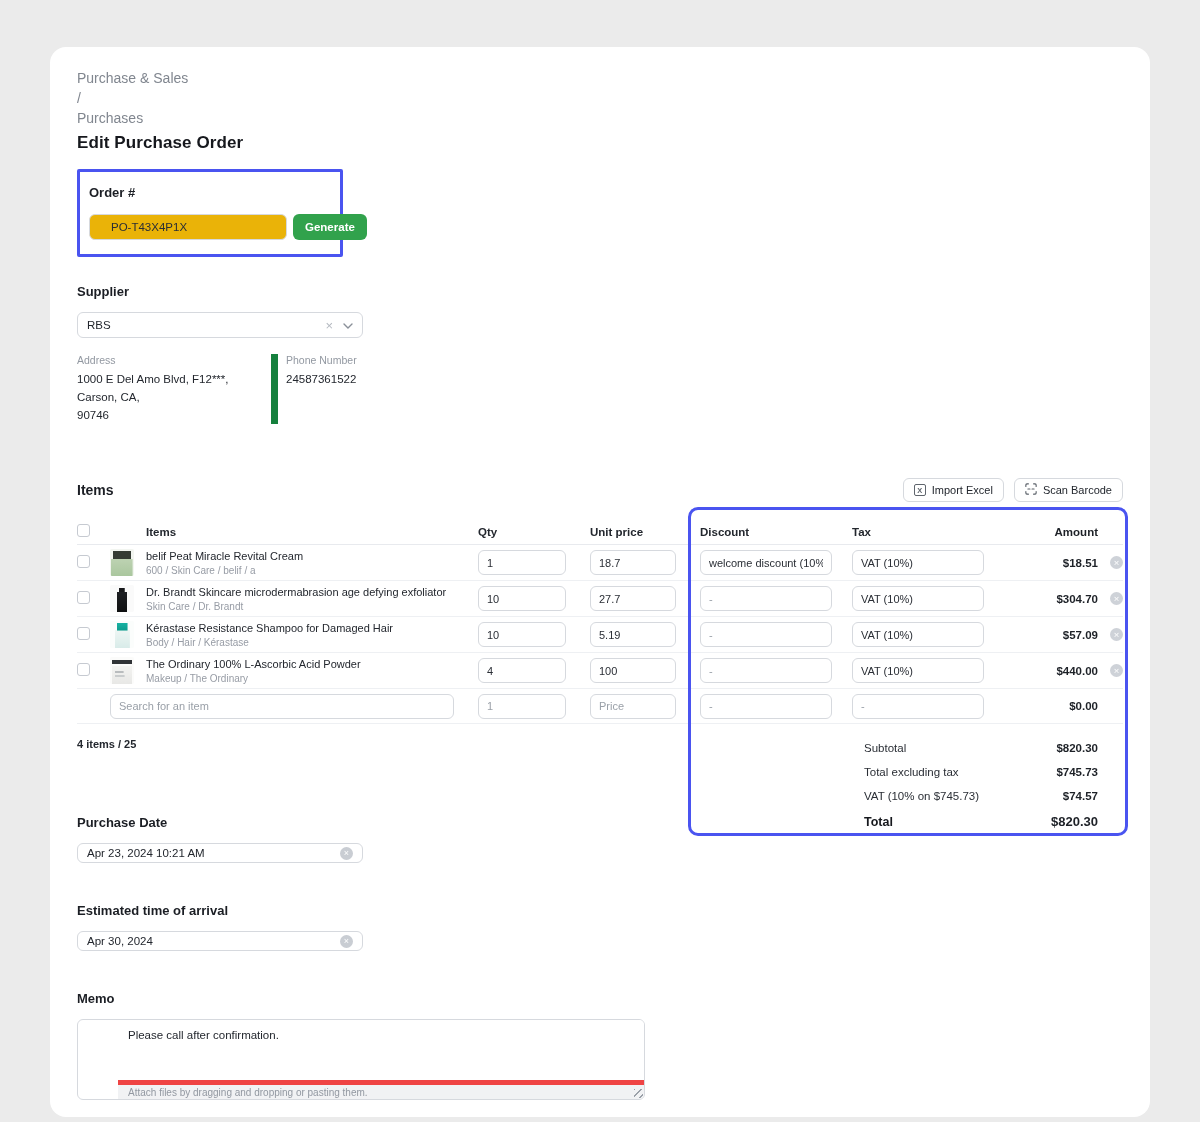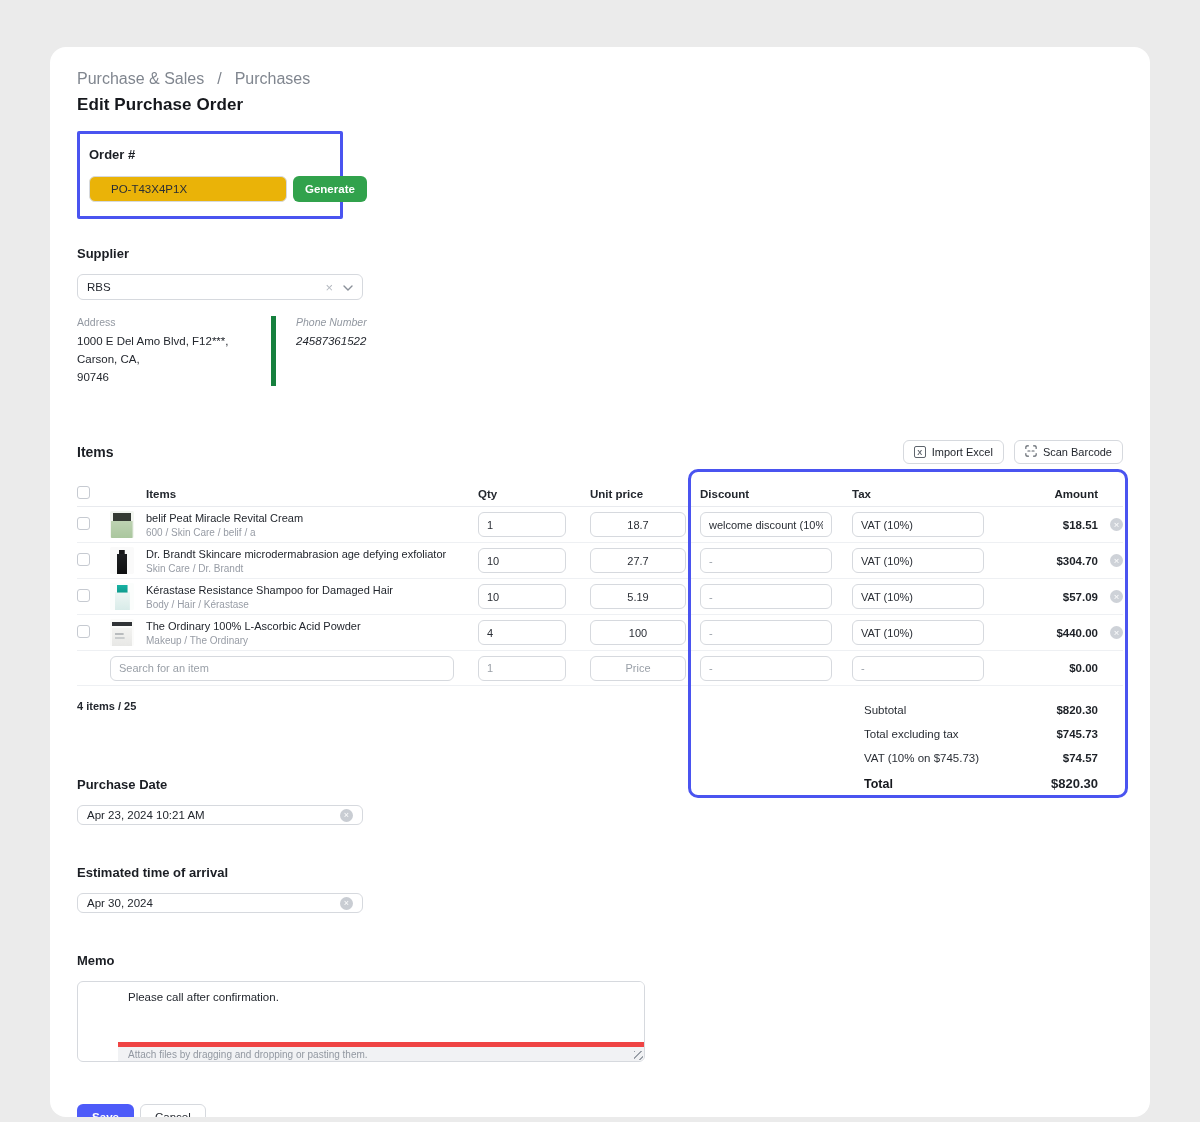--- a/index.html
+++ b/index.html
@@ -1,42 +1,42 @@
 <!DOCTYPE html>
 <html><head>
 <meta charset="utf-8">
 <style>
   * { box-sizing: border-box; margin: 0; padding: 0; }
   html,body { width:1200px; height:1122px; background:#ebebeb; font-family:"Liberation Sans",sans-serif; }
   .card { position:absolute; left:50px; top:47px; width:1100px; height:1070px; background:#fff;
           border-radius:16px; padding:23px 27px; overflow:hidden; }
 
   
-  .breadcrumb { font-size:16px; color:#80868f; display:flex; gap:13px; }
+  .breadcrumb { font-size:14px; color:#80868f; display:flex; gap:4px;flex-direction:column; }
   .page-title { margin-top:7px; font-size:17px; font-weight:700; color:#16181d; letter-spacing:.1px; }
 
   
   .order-box { margin-top:16px; width:266px; border:3px solid #4a54f0; border-radius:2px; padding:13px 9px 14px 9px; }
   .section-label { font-size:13px; font-weight:700; color:#1b1e24; }
   .order-row { display:flex; gap:6px; margin-top:14px; }
   .text-input { height:26px; border:1px solid #d6d9de; border-radius:6px; font-size:11.5px; padding:0 21px;
                 color:#2a2e35; font-family:"Liberation Sans",sans-serif; outline:none; background:#eab308; }
   .order-input { width:224px; }
   .btn-generate { height:26px; padding:0 12px; background:#31a24c; border:none; border-radius:6px;
                   color:#fff; font-size:11.5px; font-weight:600; font-family:"Liberation Sans",sans-serif; cursor:pointer; }
 
   
   .supplier-section { margin-top:27px; }
   .select-box { margin-top:13px; width:286px; height:26px; border:1px solid #d6d9de; border-radius:6px;
                 display:flex; align-items:center; padding:0 9px; font-size:11.5px; color:#23272e; background:#fff; }
   .select-value { flex:1; }
   .select-clear { color:#b4b9c0; font-size:13px; margin-right:10px; cursor:pointer; }
   .sub-cols { display:flex; margin-top:16px; }
   .sub-col-left { width:194px; padding-right:10px; }
-  .sub-col-right { border-left:5px solid #15803d; padding-left:20px;font-style:italic; }
+  .sub-col-right { border-left:7px solid #15803d; padding-left:8px; }
   .mini-label { font-size:10.5px; color:#9298a1; margin-bottom:5px; }
   .mini-value { font-size:11.5px; color:#23272e; line-height:1.55; }
 
   
   .items-section { margin-top:54px; }
   .items-head { display:flex; align-items:center; }
   .items-buttons { margin-left:auto; display:flex; gap:10px; }
   .btn-light { height:24px; border:1px solid #d6d9de; border-radius:6px; background:#fff; font-size:11px;
                color:#23272e; display:flex; align-items:center; gap:6px; padding:0 10px;
                font-family:"Liberation Sans",sans-serif; cursor:pointer; }
@@ -70,21 +70,21 @@
       linear-gradient(#303336,#303336) 50% 12%/84% 16% no-repeat,
       linear-gradient(#b9bcbe,#b9bcbe) 30% 55%/36% 2px no-repeat,
       linear-gradient(#c9cccd,#c9cccd) 32% 70%/40% 2px no-repeat,
       linear-gradient(#f3f3f1,#e7e7e5) 50% 100%/84% 70% no-repeat, #fbfbfa; }
 
   .pname { font-size:11px; color:#23272e; white-space:nowrap; overflow:hidden; text-overflow:ellipsis; }
   .pcat { font-size:10px; color:#979ca5; margin-top:3px; }
   .inp { height:25px; border:1px solid #d6d9de; border-radius:6px; font-size:11px; padding:0 8px;
          color:#2a2e35; font-family:"Liberation Sans",sans-serif; outline:none; background:#fff; }
   .inp::placeholder { color:#9aa0a8; }
-  .w-qty { width:88px; } .w-unit { width:96px;text-align:center; } .w-wide { width:132px; }
+  .w-qty { width:88px; } .w-unit { width:86px; } .w-wide { width:132px; }
   .remove-icon { width:13px; height:13px; border-radius:50%; background:#ced2d8; color:#fff; font-size:9.5px;
                  line-height:13px; text-align:center; cursor:pointer; user-select:none; }
   .search-cell { flex:1; display:flex; align-items:center; }
   .search-input { width:344px; }
 
   .below-table { display:flex; margin-top:12px;justify-content:center; }
   .items-count { font-size:11px; font-weight:700; color:#23272e; padding-top:2px; }
   .totals { margin-left:auto; width:234px; margin-right:25px; }
   .total-line { display:flex; justify-content:space-between; align-items:center; height:24px;
                 font-size:11.5px; color:#2a2e35; }

